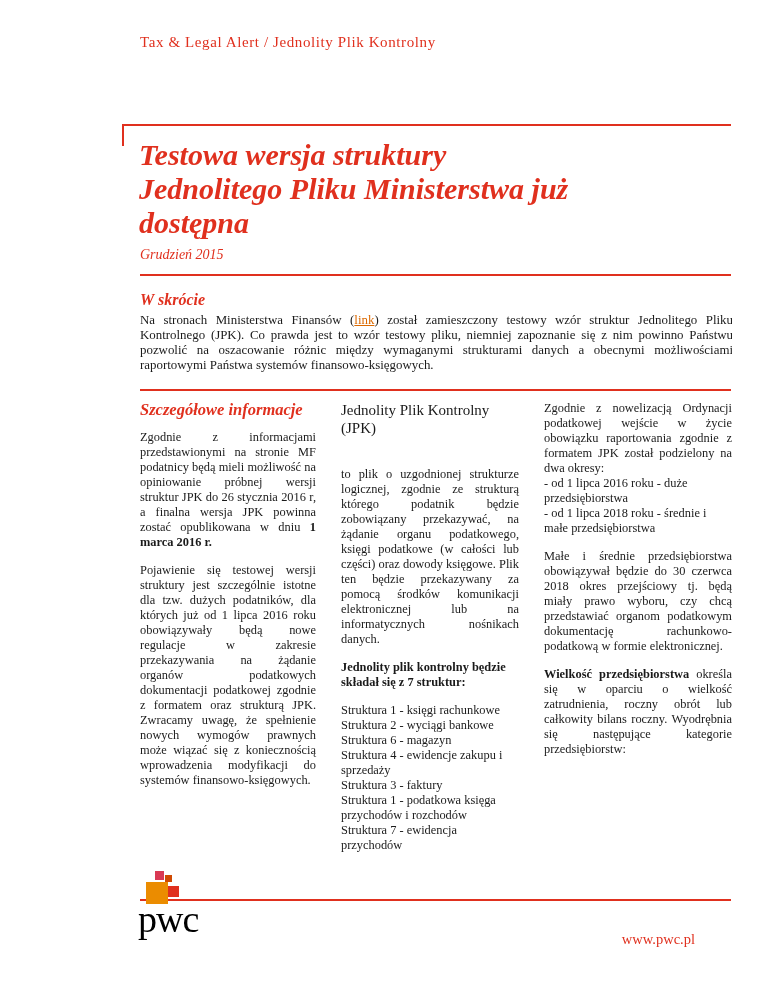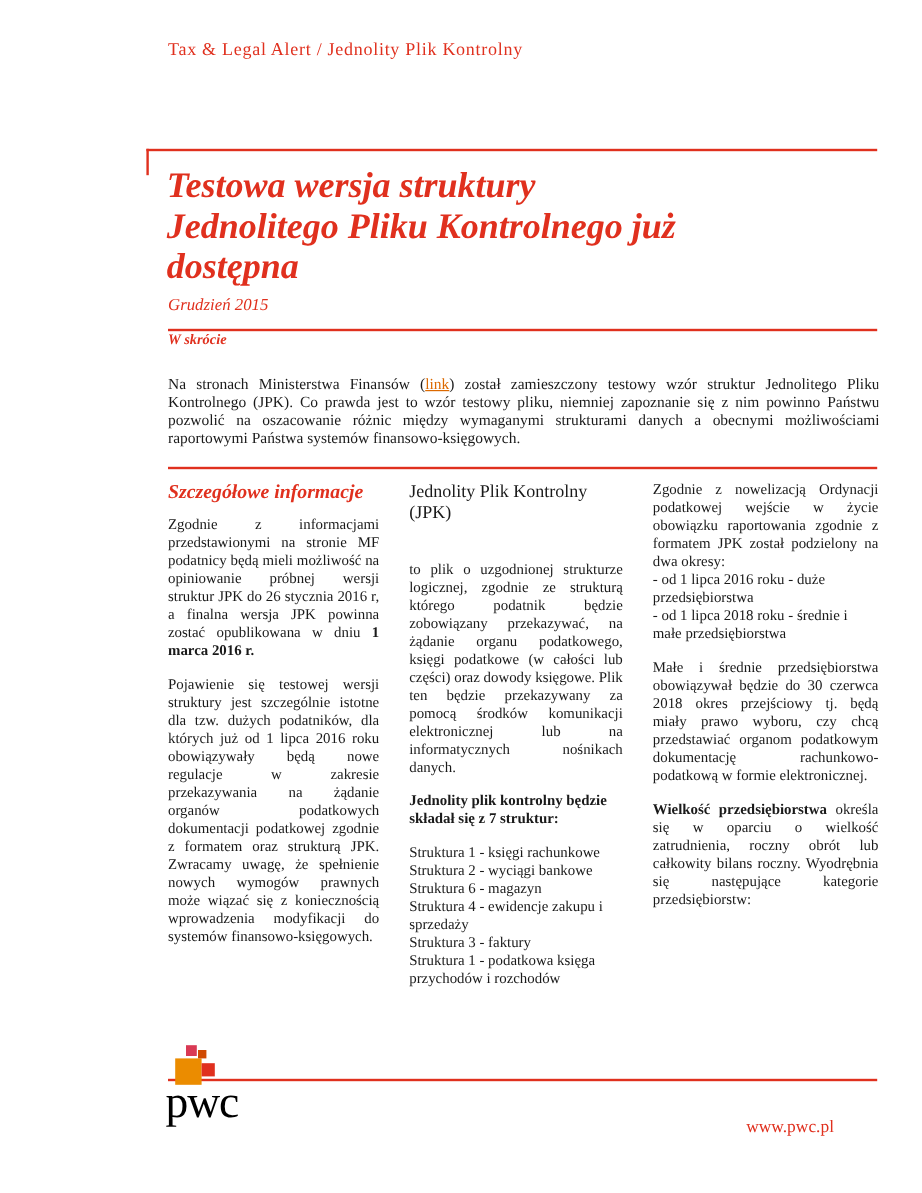--- a/index.html
+++ b/index.html
@@ -44,22 +44,22 @@
   }
   .rule{
     position:absolute;left:140px;width:591px;
     border:none;border-top:2px solid var(--accent);
     height:0;
   }
   .rule-1{top:274px;}
   .rule-2{top:389px;}
   .rule-3{top:899px;}
   .summary-heading{
-    position:absolute;left:140px;top:276px;
-    font-size:12px;font-weight:bold;font-style:italic;
+    position:absolute;left:140px;top:291px;
+    font-size:16px;font-weight:bold;font-style:italic;
     color:var(--accent);
   }
   .summary{
     position:absolute;left:140px;top:313px;width:593px;
     font-size:12.9px;line-height:1.17;
     text-align:justify;
   }
   .inline-link{
     color:var(--link);
     text-decoration:underline;
@@ -125,21 +125,21 @@
 </head>
 <body>
 
 <div class="page">
 
   <div class="top-label">Tax &amp; Legal Alert / Jednolity Plik Kontrolny</div>
 
   <div class="corner-rule"></div>
 
   <h1 class="title">Testowa wersja struktury
-Jednolitego Pliku Kontrolnego już
+Jednolitego Pliku Ministerstwa już
 dostępna</h1>
 
   <div class="doc-date">Grudzień 2015</div>
 
   <hr class="rule rule-1">
 
   <h2 class="summary-heading">W skrócie</h2>
 
   <p class="summary"><span>Na stronach Ministerstwa Finansów (</span><a href="#" class="inline-link">link</a><span>) został zamieszczony testowy wzór struktur Jednolitego Pliku Kontrolnego (JPK). Co prawda jest to wzór testowy pliku, niemniej zapoznanie się z nim powinno Państwu pozwolić na oszacowanie różnic między wymaganymi strukturami danych a obecnymi możliwościami raportowymi Państwa systemów finansowo-księgowych.</span></p>
 
@@ -157,20 +157,21 @@
       <h4 class="col2-heading">Jednolity Plik Kontrolny (JPK)</h4>
       <p>to plik o uzgodnionej strukturze logicznej, zgodnie ze strukturą którego podatnik będzie zobowiązany przekazywać, na żądanie organu podatkowego, księgi podatkowe (w całości lub części) oraz dowody księgowe. Plik ten będzie przekazywany za pomocą środków komunikacji elektronicznej lub na informatycznych nośnikach danych.</p>
       <p class="sub-bold">Jednolity plik kontrolny będzie składał się z 7 struktur:</p>
       <div class="struct-list">
         <div class="struct-item">Struktura 1 - księgi rachunkowe</div>
         <div class="struct-item">Struktura 2 - wyciągi bankowe</div>
         <div class="struct-item">Struktura 6 - magazyn</div>
         <div class="struct-item">Struktura 4 - ewidencje zakupu i sprzedaży</div>
         <div class="struct-item">Struktura 3 - faktury</div>
         <div class="struct-item">Struktura 1 - podatkowa księga przychodów i rozchodów</div>
+        <div class="struct-item">Struktura 7 - ewidencja przychodów</div>
       </div>
     </div>
 
     <div class="col">
       <div>Zgodnie z nowelizacją Ordynacji podatkowej wejście w życie obowiązku raportowania zgodnie z formatem JPK został podzielony na dwa okresy:</div>
       <div class="bullet-line">-  od 1 lipca 2016 roku - duże przedsiębiorstwa</div>
       <div class="bullet-line">-  od 1 lipca 2018 roku  - średnie i małe przedsiębiorstwa</div>
       <div class="spacer"></div>
       <p>Małe i średnie przedsiębiorstwa obowiązywał będzie do 30 czerwca 2018 okres przejściowy tj. będą miały prawo wyboru, czy chcą przedstawiać organom podatkowym dokumentację rachunkowo-podatkową w formie elektronicznej.</p>
       <p><span class="b">Wielkość przedsiębiorstwa</span><span> określa się w oparciu o wielkość zatrudnienia, roczny obrót lub całkowity bilans roczny. Wyodrębnia się następujące kategorie przedsiębiorstw:</span></p>

